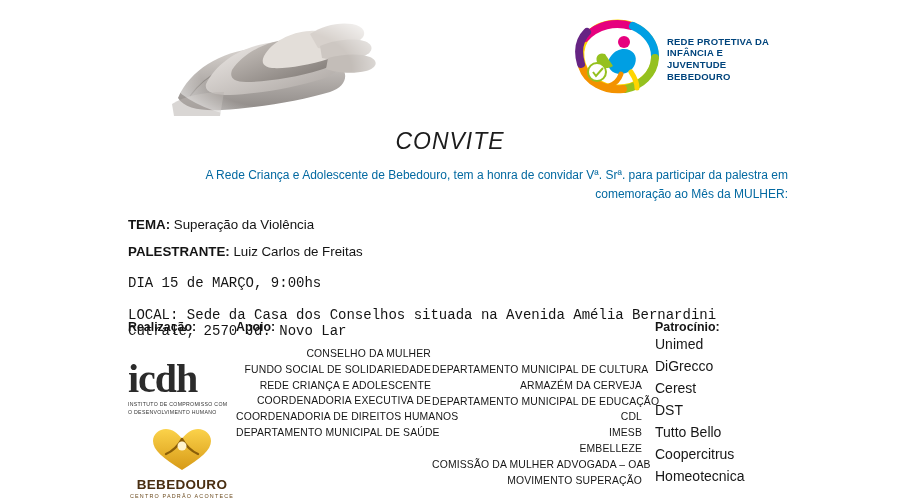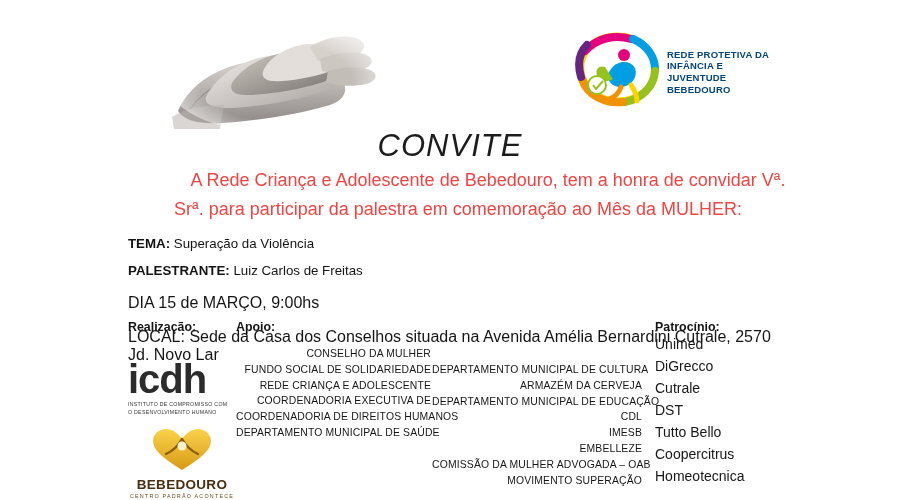--- a/index.html
+++ b/index.html
@@ -13,21 +13,21 @@
     height: 500px;
     font-family: "Liberation Sans", sans-serif;
     color: #1a1a1a;
     position: relative;
     overflow: hidden;
   }
 
   
   .top-band {
     position: absolute;
-    top: 13px; left: 0;
+    top: 0; left: 0;
     width: 900px;
     height: 120px;
   }
 
   
   .hands-photo {
     position: absolute;
     left: 160px;
     top: 0px;
     width: 230px;
@@ -67,47 +67,48 @@
 
   
   .convite {
     position: absolute;
     left: 0;
     top: 128px;
     width: 900px;
     text-align: center;
     font-family: "Liberation Sans", sans-serif;
     font-style: italic;
-    font-size: 31px;
+    font-size: 23px;
     letter-spacing: 1px;
     color: #1c1c1c;
   }
 
   
   .body-wrap {
     position: absolute;
     left: 128px;
     top: 166px;
     width: 660px;
   }
   .intro {
-    font-size: 18px;
+    font-size: 12px;
     line-height: 1.62;
     text-indent: 60px;
-    color: #ef4444;
-    text-align: center;
+    color: #0369a1;
+    text-align: right;
   }
   .field-line {
     font-size: 13.3px;
     margin-top: 12px;
     color: #141414;
   }
   .field-line.big {
-    font-size: 16px;
+    font-size: 14px;
     margin-top: 16px;
+    font-family: Liberation Mono, monospace;
   }
   .field-line b { font-weight: bold; }
   .field-value { font-weight: normal; }
 
   
   .cols {
     position: absolute;
     top: 320px;
     left: 0;
     width: 900px;
@@ -140,21 +141,21 @@
   }
 
   
   .icdh {
     margin-top: 8px;
     width: 104px;
     height: 58px;
     position: relative;
   }
   .icdh .letters {
-    font-family: Liberation Sans, sans-serif;
+    font-family: Liberation Serif, serif;
     font-weight: bold;
     font-size: 40px;
     letter-spacing: -1px;
     color: #2b2b2b;
     line-height: 42px;
     margin-top: 24px;
   }
   .icdh .sub {
     font-size: 5.2px;
     letter-spacing: .3px;
@@ -335,20 +336,20 @@
       <div>COMISSÃO DA MULHER ADVOGADA – OAB</div>
       <div>MOVIMENTO SUPERAÇÃO</div>
     </div>
   </div>
 
   <div class="col-patrocinio">
     <div class="col-head">Patrocínio:</div>
     <div class="patro-list">
       <div>Unimed</div>
       <div>DiGrecco</div>
-      <div>Cutrale</div>
+      <div>Cerest</div>
       <div>DST</div>
       <div>Tutto Bello</div>
       <div>Coopercitrus</div>
       <div>Homeotecnica</div>
     </div>
   </div>
 </div>
 
 </body></html>

